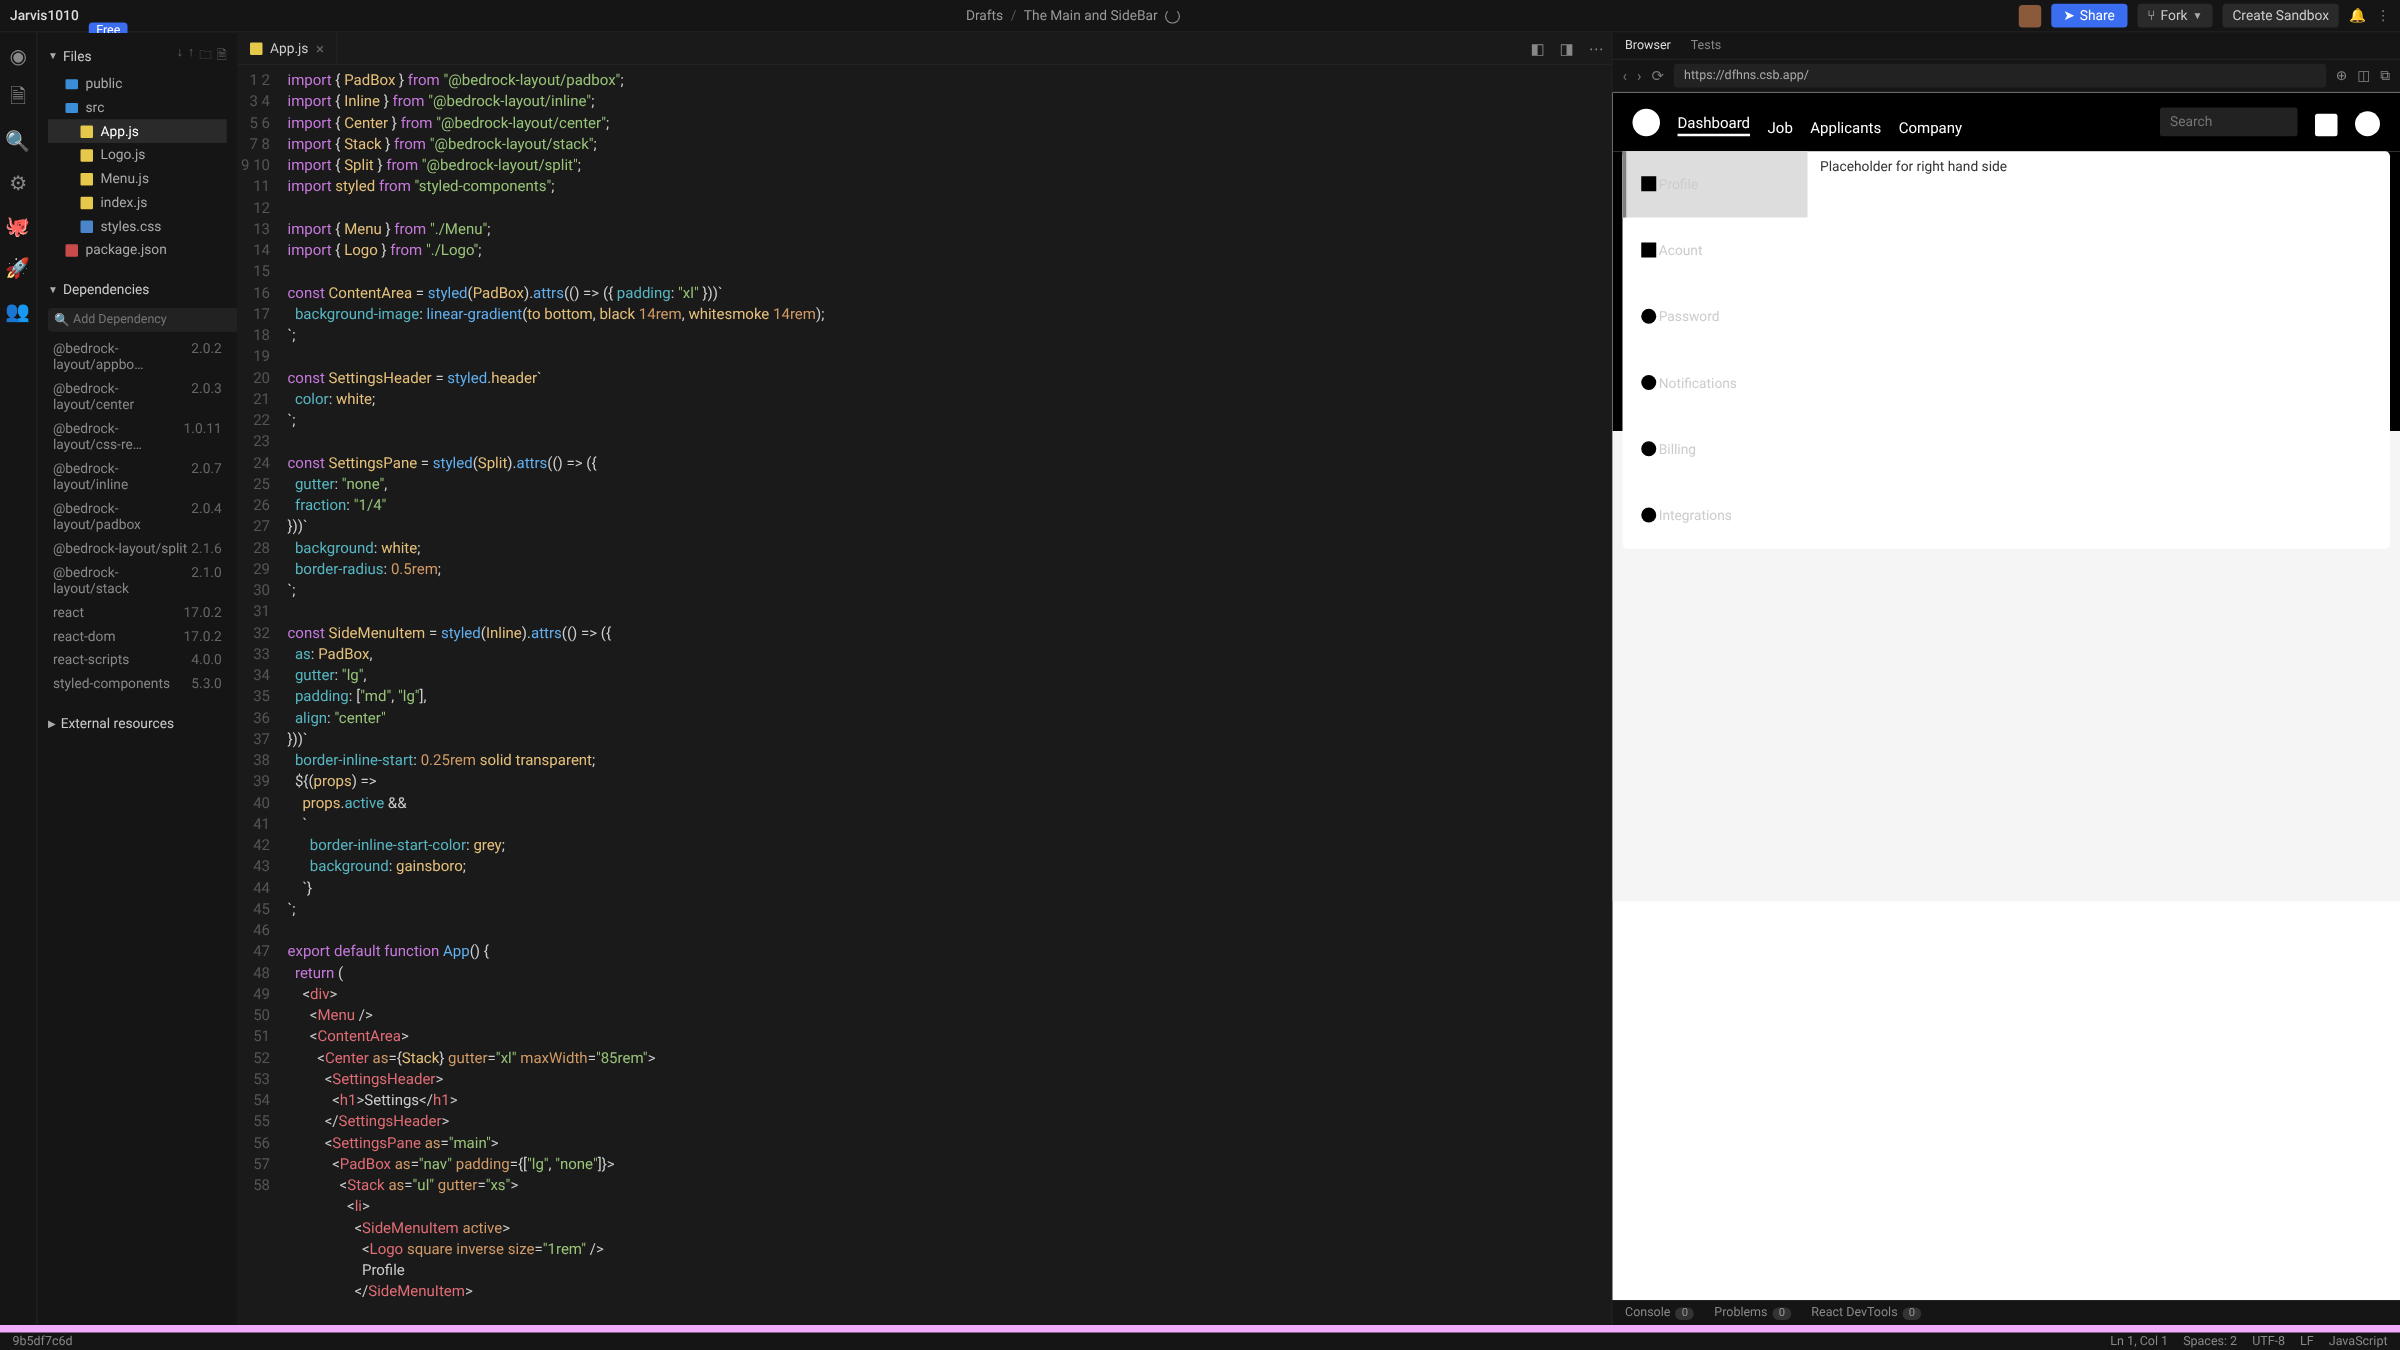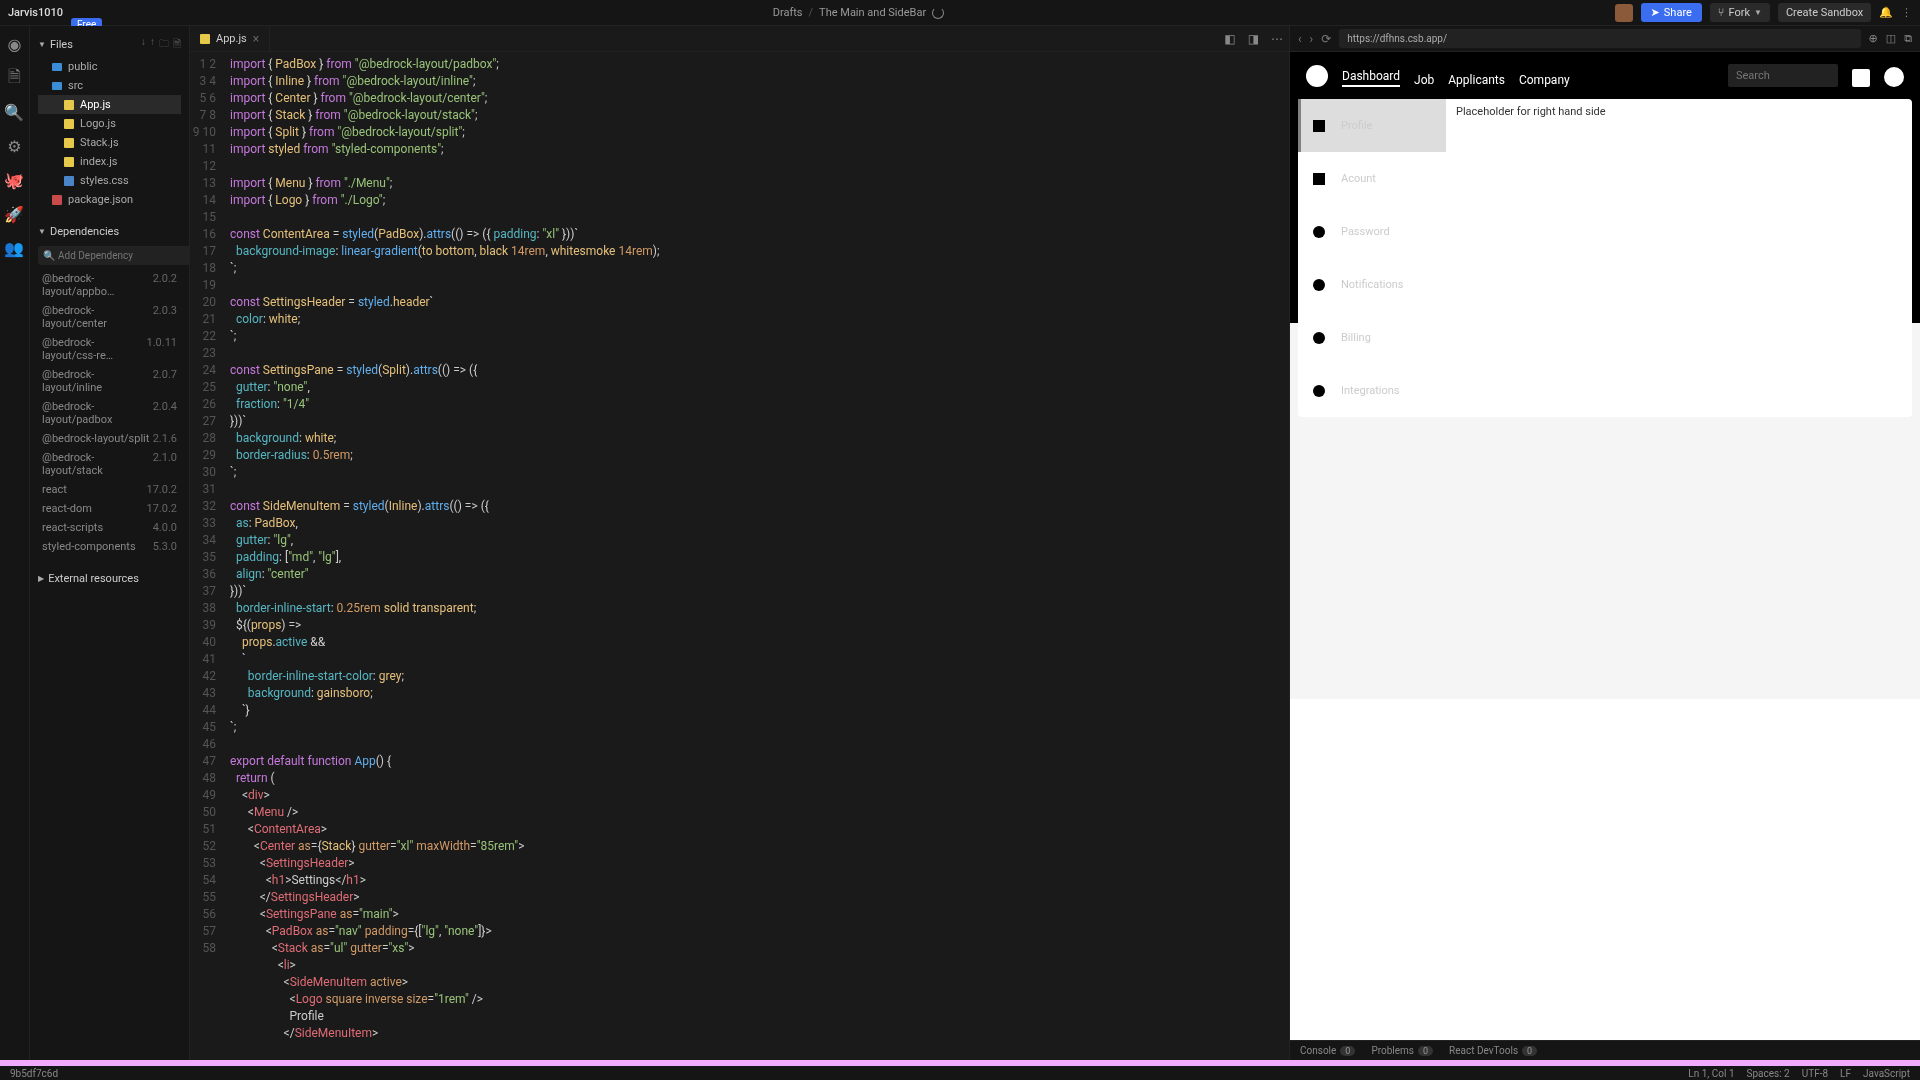--- a/index.html
+++ b/index.html
@@ -79,21 +79,21 @@
   .pv-nav-item { cursor: pointer; }
   .pv-nav-item.active { border-bottom: 2px solid #fff; padding-bottom: 2px; }
   .pv-spacer { flex: 1; }
   .pv-search { background: #222; border: none; padding: 5px 8px; width: 110px; color: #aaa; font-size: 11px; border-radius: 2px; }
   .pv-sq { width: 18px; height: 18px; background: #fff; border-radius: 2px; }
   .pv-circ { width: 20px; height: 20px; background: #fff; border-radius: 50%; }
   .pv-title { background: #000; color: #fff; padding: 4px 16px 20px; font-size: 24px; font-weight: bold; }
   .pv-content-wrap { padding: 0; background: linear-gradient(to bottom, #000 224px, #f5f5f5 224px); min-height: 600px; }
   .pv-settings-panel { margin: 0 8px; background: #fff; border-radius: 4px; display: flex; }
   .pv-menu { width: 148px; }
-  .pv-menu-item { padding: 20px 12px; display: flex; align-items: flex-end; gap: 16px; font-size: 11px; cursor: pointer; border-left: 3px solid transparent; }
+  .pv-menu-item { padding: 20px 12px; display: flex; align-items: flex-start; gap: 2px; font-size: 11px; cursor: pointer; border-left: 3px solid transparent; }
   .pv-menu-item.active { background: #ddd; border-left-color: grey; }
   .pv-mi-icon { width: 12px; height: 12px; background: #000; }
   .pv-mi-icon.round { border-radius: 50%; }
   .pv-right { flex: 1; padding: 6px 10px; font-size: 11px; color: #333; }
 
   .rp-bottom { display: flex; gap: 16px; padding: 0 10px; height: 20px; align-items: center; font-size: 10px; border-top: 1px solid #222; }
   .rp-btab { color: #888; display: flex; align-items: center; gap: 4px; }
   .rp-badge { background: #333; color: #999; border-radius: 8px; padding: 0 5px; font-size: 9px; }
 
   .statusbar { height: 20px; background: #151515; border-top: 6px solid #f0abfc; display: flex; align-items: center; justify-content: space-between; padding: 0 10px; font-size: 10px; color: #888; }
@@ -166,21 +166,21 @@
       <div class="tree-item indent2 active">
           <div class="ico-js"></div>
           <span>App.js</span>
         </div>
       <div class="tree-item indent2">
           <div class="ico-js"></div>
           <span>Logo.js</span>
         </div>
       <div class="tree-item indent2">
           <div class="ico-js"></div>
-          <span>Stack.js</span>
+          <span>Menu.js</span>
         </div>
       <div class="tree-item indent2">
           <div class="ico-js"></div>
           <span>index.js</span>
         </div>
       <div class="tree-item indent2">
           <div class="ico-css"></div>
           <span>styles.css</span>
         </div>
       <div class="tree-item indent1">
@@ -388,20 +388,24 @@
               &lt;<span class="tok-tag">Stack</span> <span class="tok-attr">as</span>=<span class="tok-str">"ul"</span> <span class="tok-attr">gutter</span>=<span class="tok-str">"xs"</span>&gt;
                 &lt;<span class="tok-tag">li</span>&gt;
                   &lt;<span class="tok-tag">SideMenuItem</span> <span class="tok-attr">active</span>&gt;
                     &lt;<span class="tok-tag">Logo</span> <span class="tok-attr">square</span> <span class="tok-attr">inverse</span> <span class="tok-attr">size</span>=<span class="tok-str">"1rem"</span> /&gt;
                     Profile
                   &lt;/<span class="tok-tag">SideMenuItem</span>&gt;</div>
     </div>
   </div>
 
   <div class="right-pane">
+    <div class="rp-tabs">
+      <span class="rp-tab active">Browser</span>
+      <span class="rp-tab">Tests</span>
+    </div>
     <div class="rp-addr">
       <span class="rp-nav">‹</span>
       <span class="rp-nav">›</span>
       <span class="rp-nav">⟳</span>
       <input class="rp-url" value="https://dfhns.csb.app/" style="">
       <span class="rp-tool">⊕</span>
       <span class="rp-tool">◫</span>
       <span class="rp-tool">⧉</span>
     </div>
     <div class="preview">

